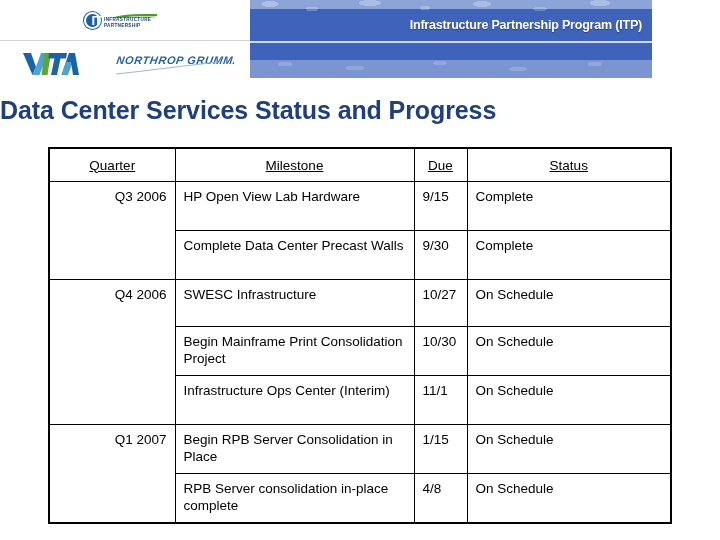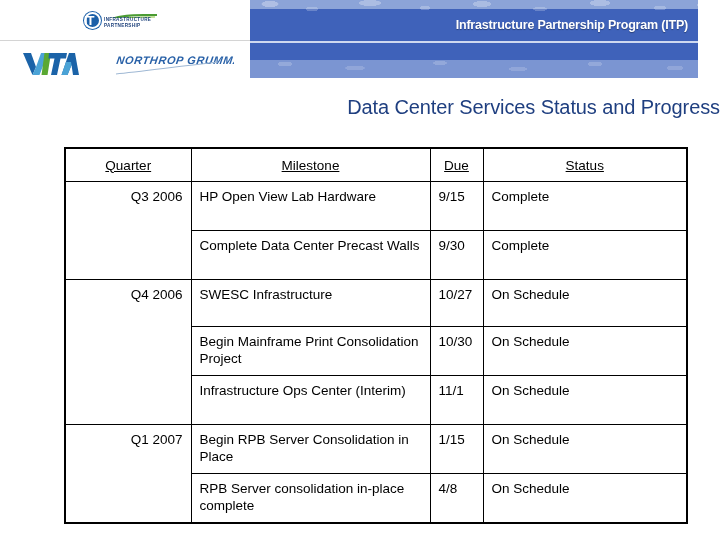--- a/index.html
+++ b/index.html
@@ -21,21 +21,21 @@
     left: 0; top: 0;
     width: 720px;
     height: 86px;
   }
 
   
   .banner {
     position: absolute;
     left: 250px;
     top: 0;
-    width: 448px;
+    width: 402px;
     height: 78px;
     overflow: hidden;
   }
   .banner-bandA {
     position: absolute; left: 0; top: 0;
     width: 470px; height: 9px;
     background: #8ca4d8;
   }
   .banner-bandB {
     position: absolute; left: 0; top: 9px;
@@ -113,21 +113,21 @@
     background: #1b5fa8;
     box-shadow: inset 0 0 0 2px #ffffff, 0 0 0 1px #1b5fa8;
   }
   .ip-badge-letters {
     position: absolute; left: 0; top: 4px;
     width: 17px; height: 17px;
     color: #ffffff;
     font-size: 13px;
     font-weight: bold;
     line-height: 17px;
-    text-align: left;
+    text-align: right;
     letter-spacing: -1px;
   }
   .ip-swoosh {
     position: absolute; left: 19px; top: 1px;
     width: 56px; height: 9px;
     overflow: hidden;
   }
   .ip-words {
     position: absolute; left: 20px; top: 9px;
     width: 70px;
@@ -153,33 +153,32 @@
     position: absolute;
     left: 112px; top: 50px;
     width: 122px; height: 26px;
   }
 
   
   .slide-title {
     position: absolute;
     left: 0; top: 96px;
     width: 720px;
-    text-align: right;
+    text-align: left;
     color: #1f3f80;
-    font-size: 20px;
-    font-weight: normal;
+    font-size: 25px;
+    font-weight: bold;
     letter-spacing: -0.1px;
   }
 
   
   .tbl-wrap {
     position: absolute;
     left: 48px; top: 147px;
     width: 622px;
-    margin-left: 16px;
   }
   table.milestones {
     border-collapse: collapse;
     width: 622px;
     table-layout: fixed;
     border: 2px solid #000000;
   }
   table.milestones td, table.milestones th {
     border: 1px solid #000000;
     font-size: 13.5px;

